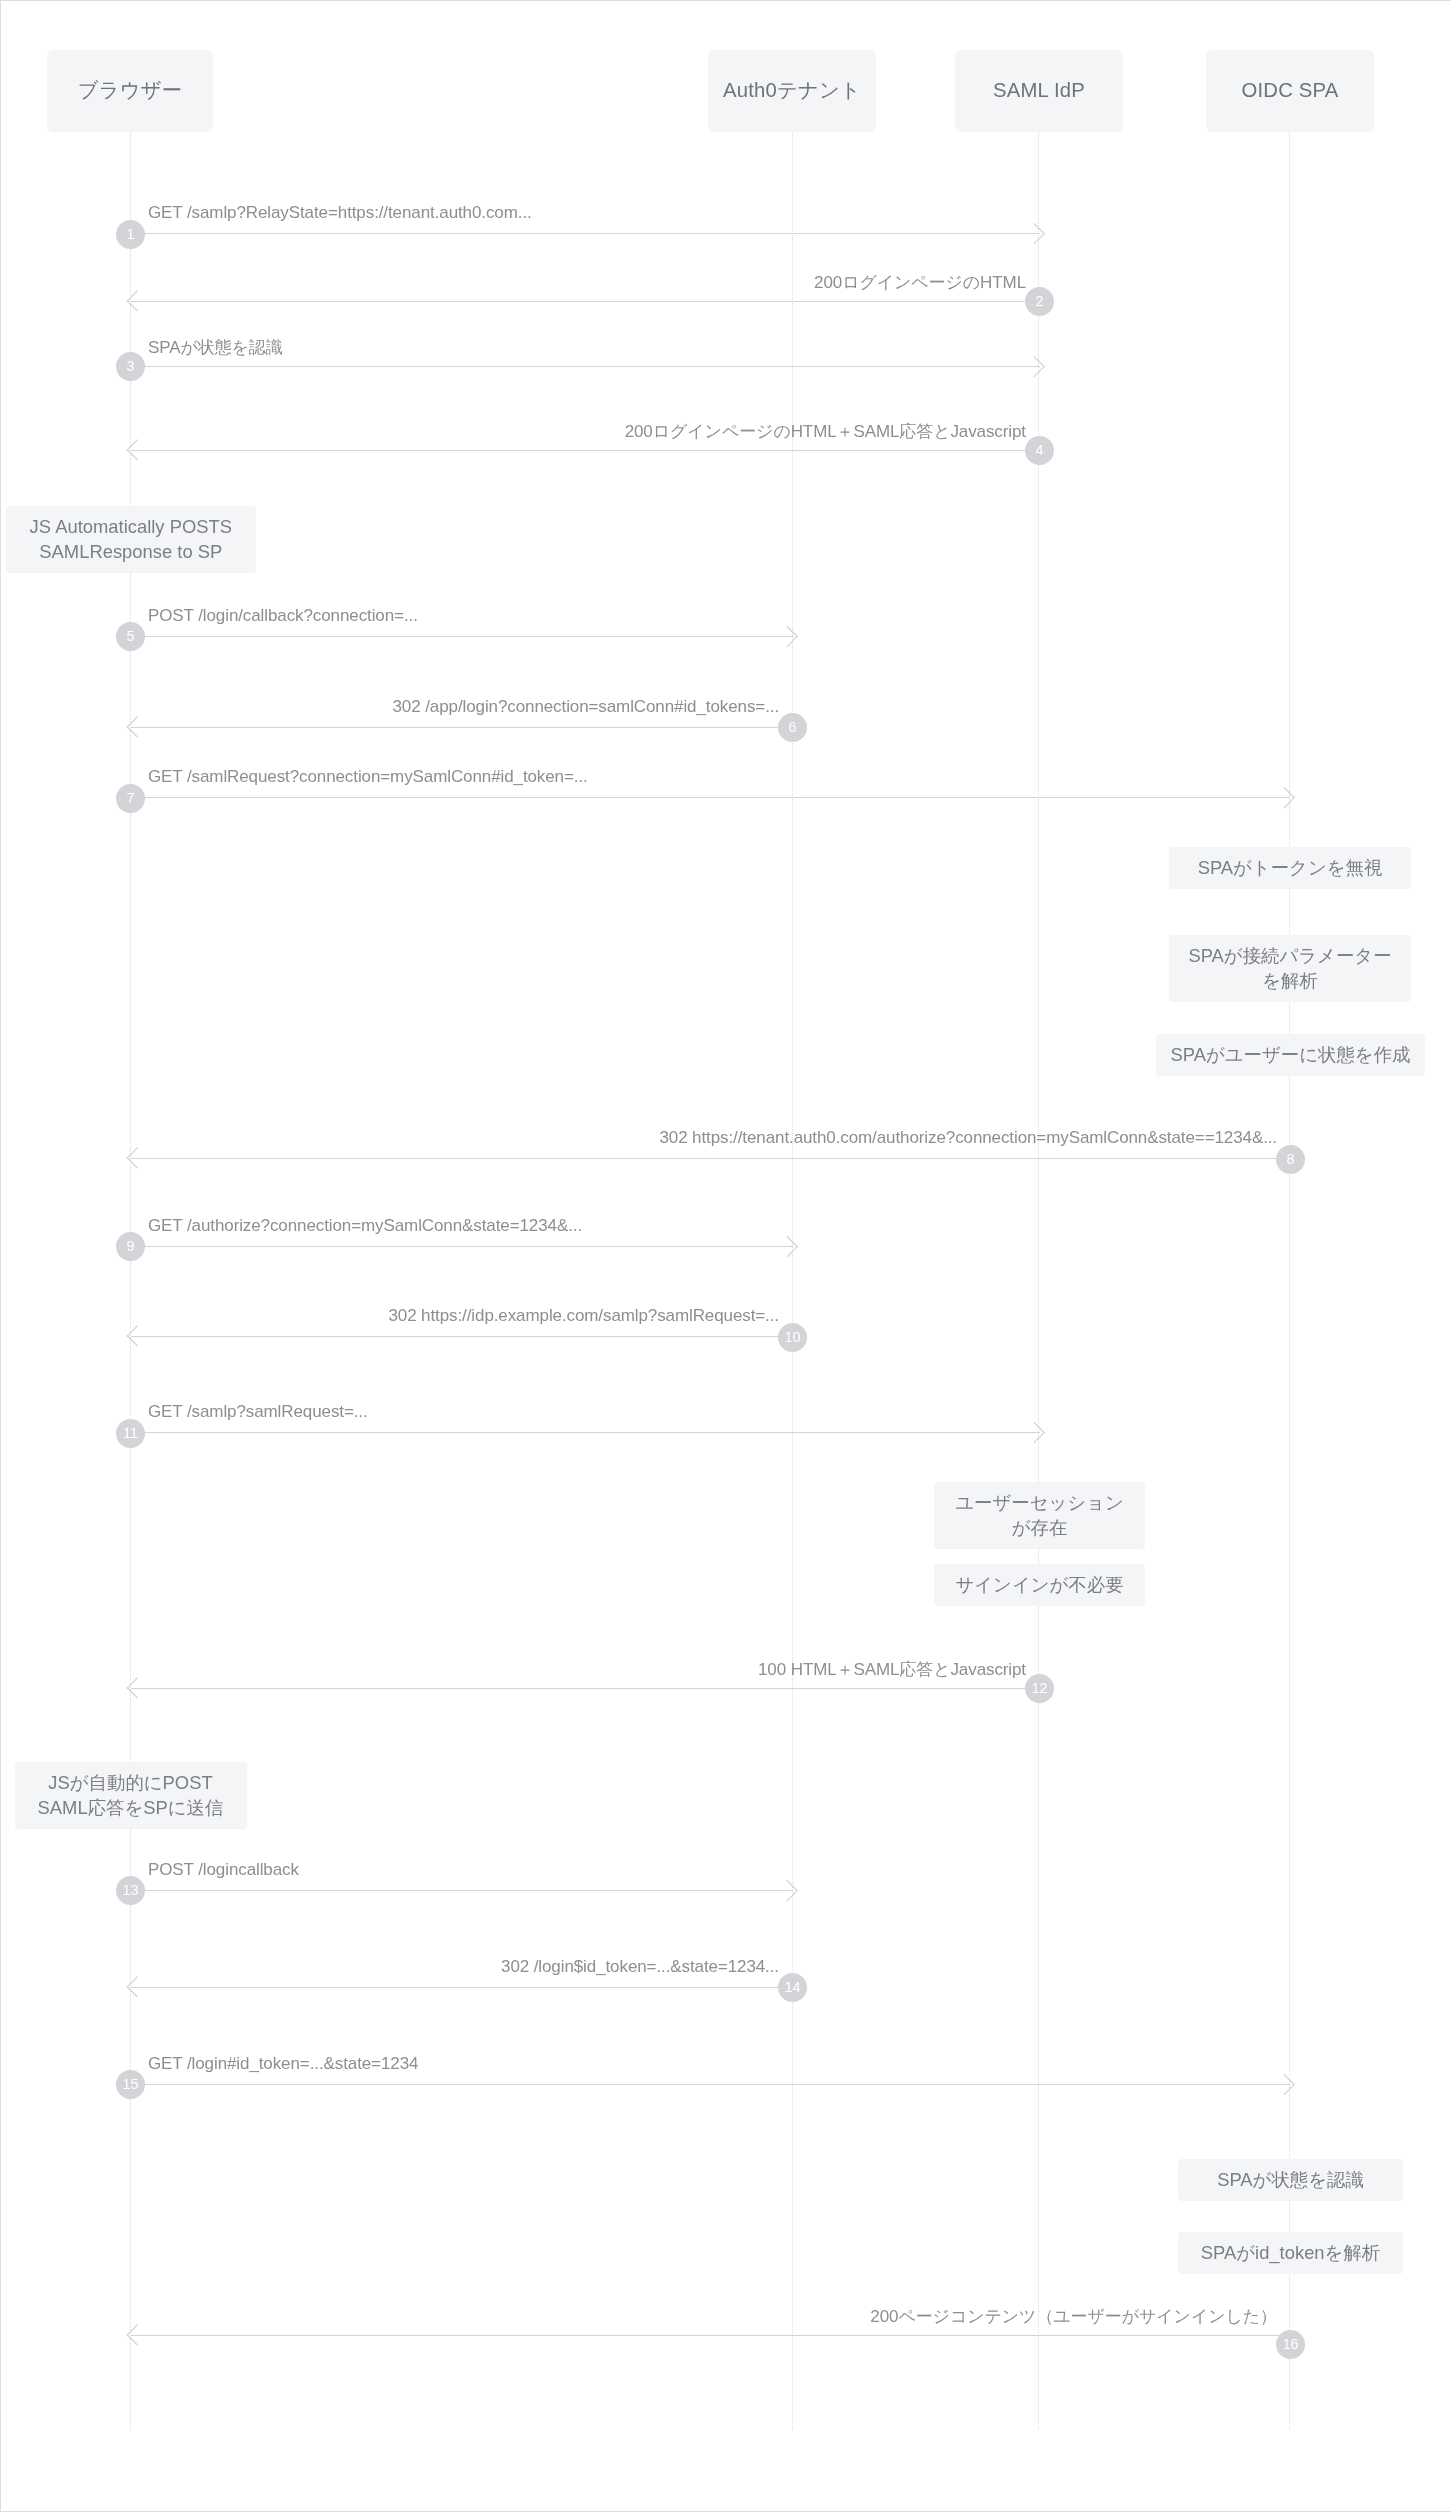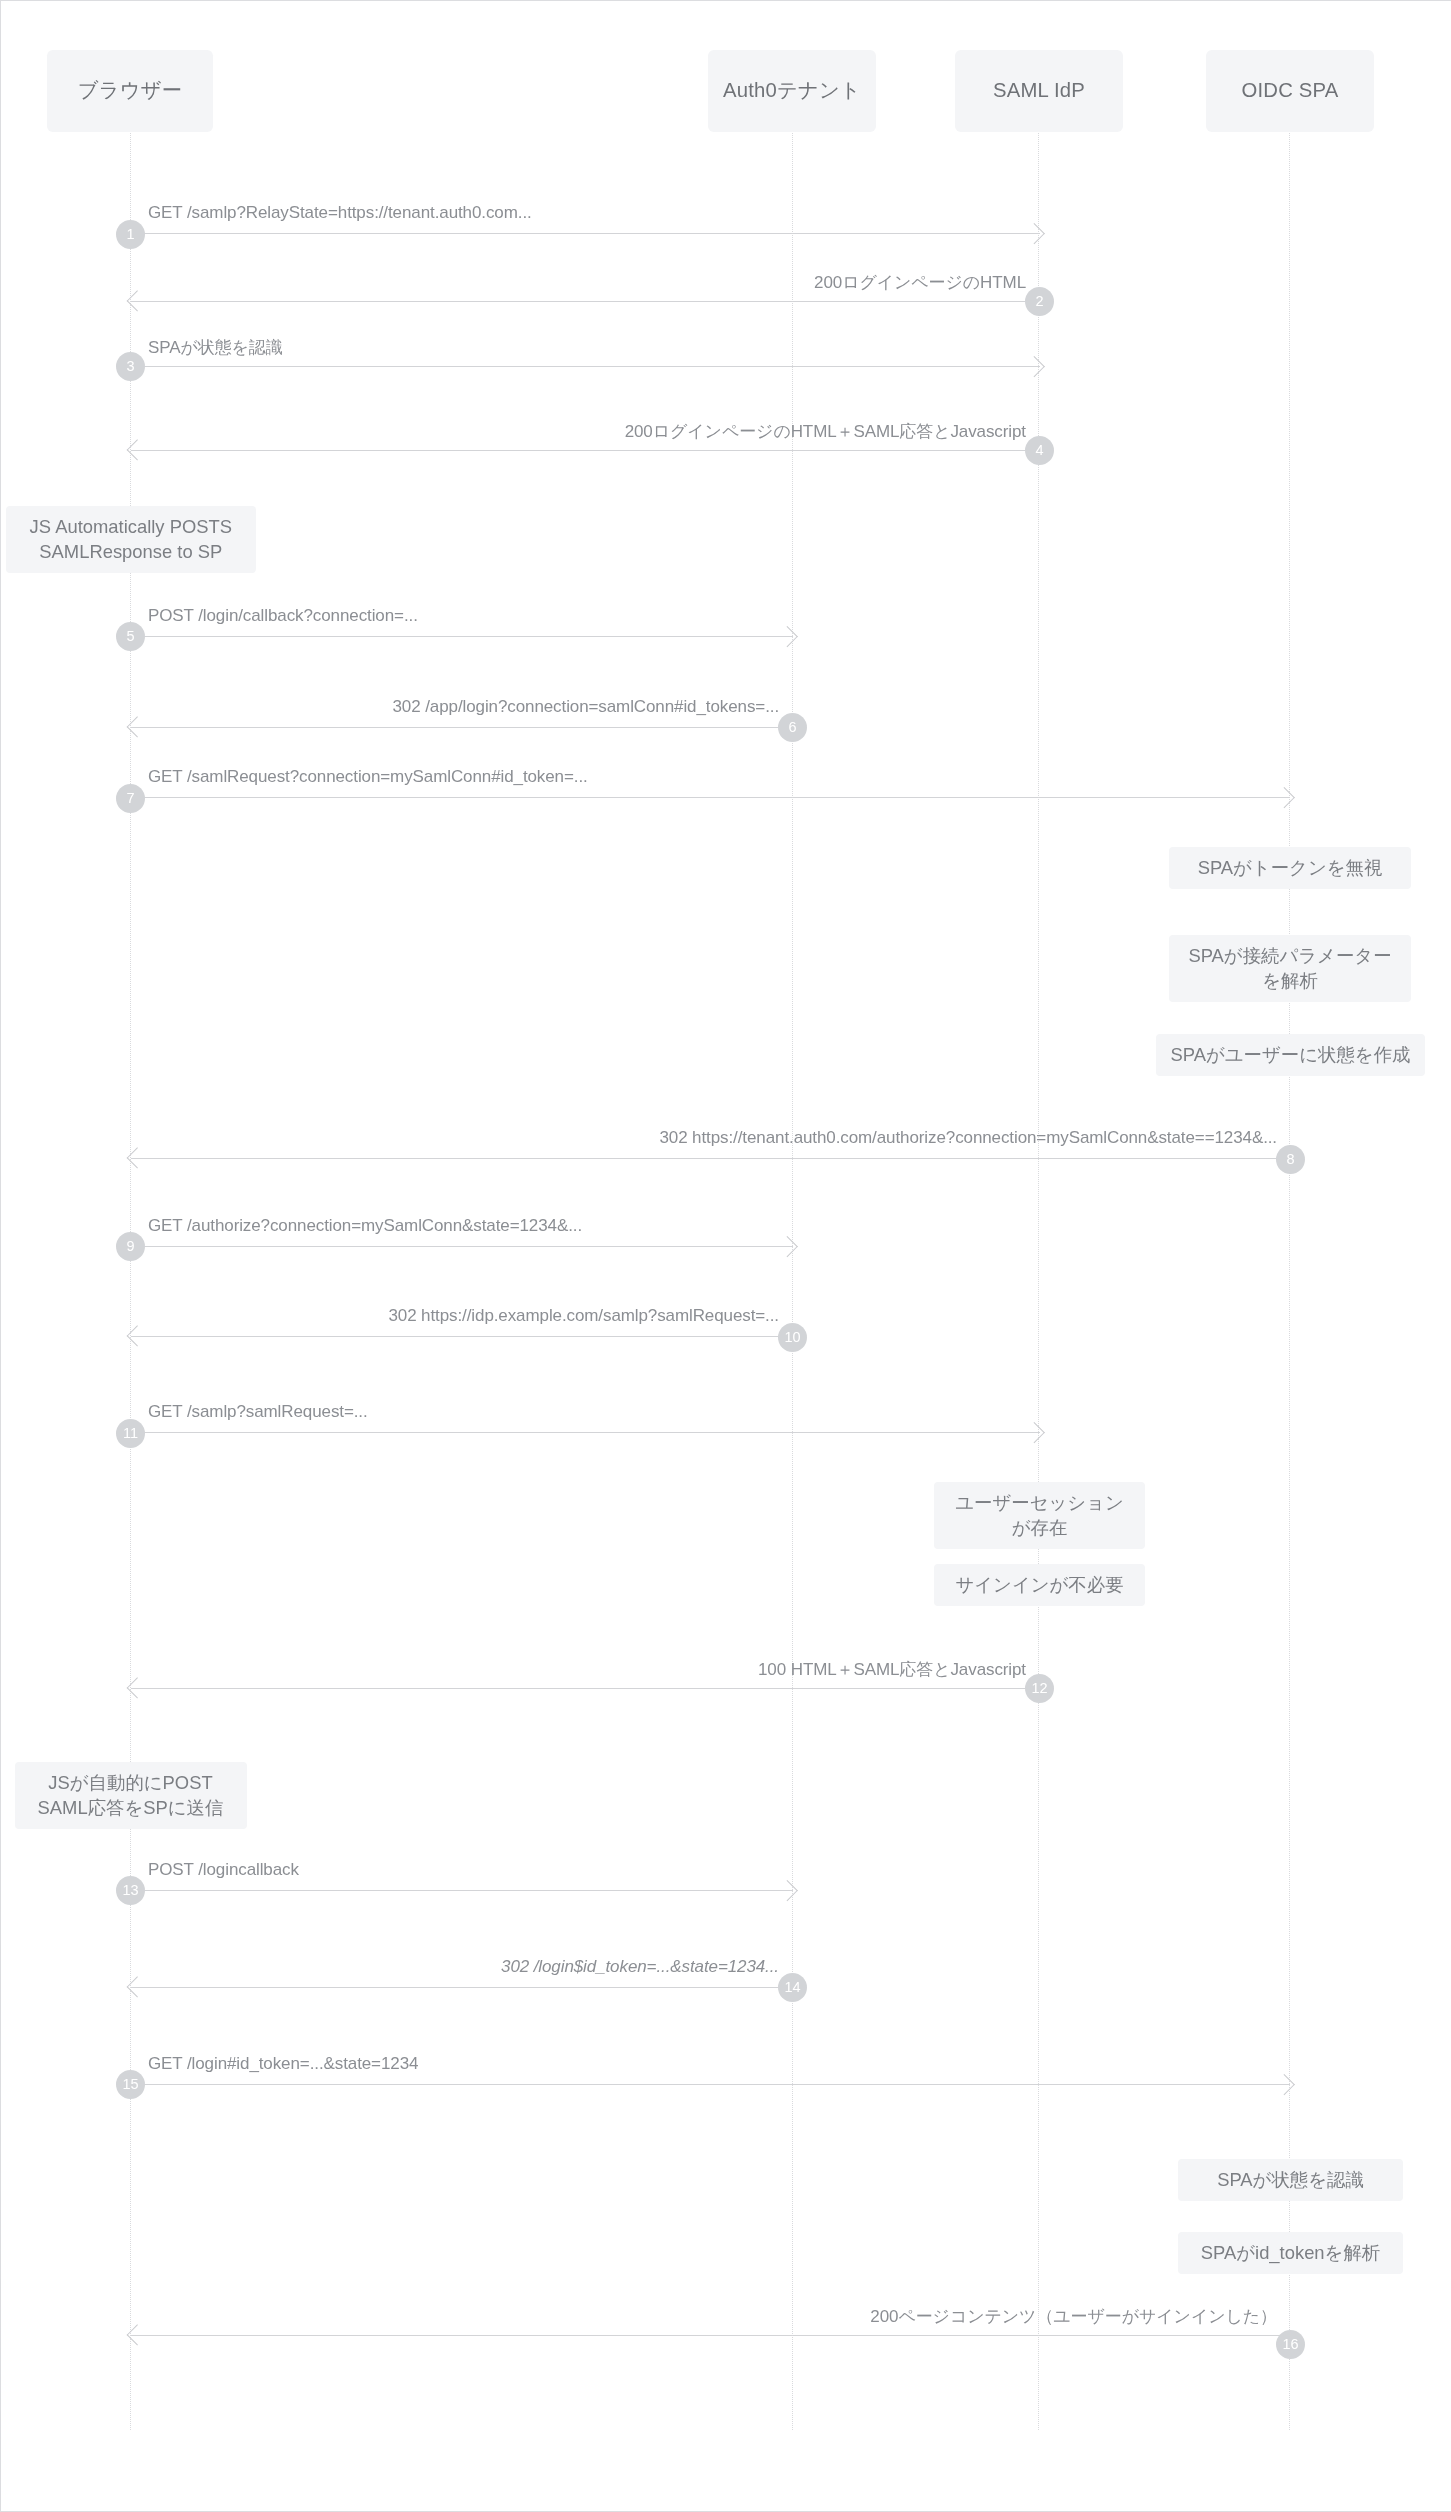--- a/index.html
+++ b/index.html
@@ -191,21 +191,21 @@
       <div class="msg-label lbl-right" style="top: 1657px; right: 425px;">100 HTML＋SAML応答とJavascript</div>
       <div class="msg" style="left: 130px; top: 1889px; width: 662px;">
         <div class="arrowhead right"></div>
       </div>
       <div class="seq-badge" style="left: 115px; top: 1875px;">13</div>
       <div class="msg-label lbl-left" style="top: 1859px; left: 147px;">POST /logincallback</div>
       <div class="msg" style="left: 130px; top: 1986px; width: 662px;">
         <div class="arrowhead left"></div>
       </div>
       <div class="seq-badge" style="left: 777px; top: 1972px;">14</div>
-      <div class="msg-label lbl-right" style="top: 1956px; right: 672px; font-style: italic;">302 /login$id_token=...&amp;state=1234...</div>
+      <div class="msg-label lbl-right" style="top: 1956px; right: 672px;">302 /login$id_token=...&amp;state=1234...</div>
       <div class="msg" style="left: 130px; top: 2083px; width: 1159px;">
         <div class="arrowhead right"></div>
       </div>
       <div class="seq-badge" style="left: 115px; top: 2069px;">15</div>
       <div class="msg-label lbl-left" style="top: 2053px; left: 147px;">GET /login#id_token=...&amp;state=1234</div>
       <div class="msg" style="left: 130px; top: 2334px; width: 1159px;">
         <div class="arrowhead left"></div>
       </div>
       <div class="seq-badge" style="left: 1275px; top: 2321px; margin-top: 8px;">16</div>
       <div class="msg-label lbl-right" style="top: 2304px; right: 174px;">200ページコンテンツ（ユーザーがサインインした）</div>

